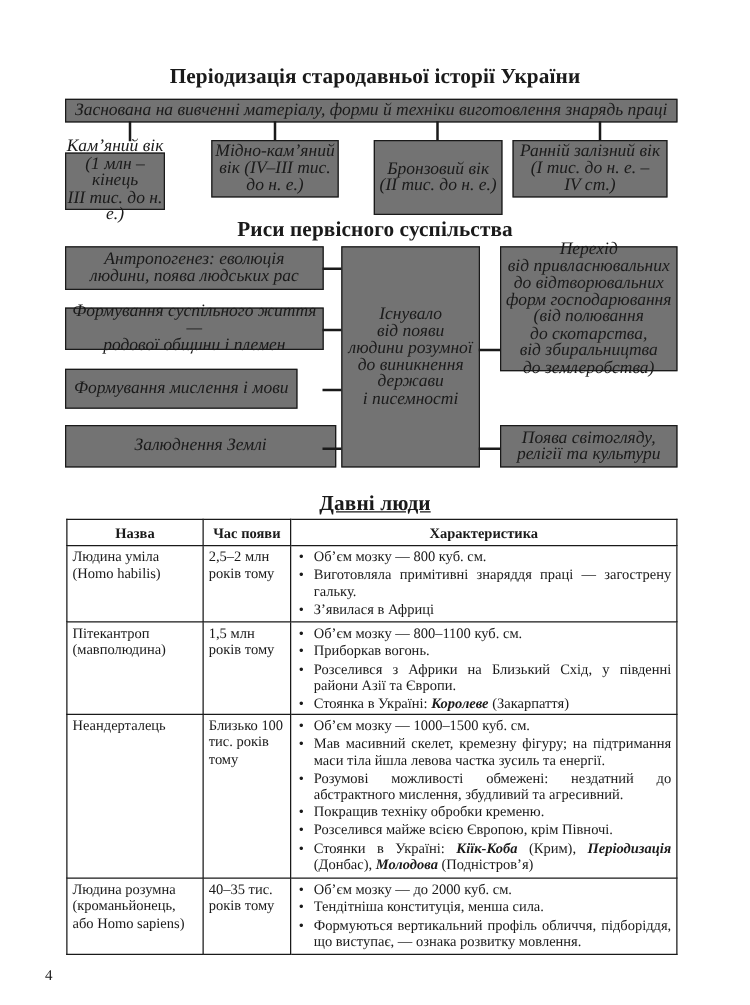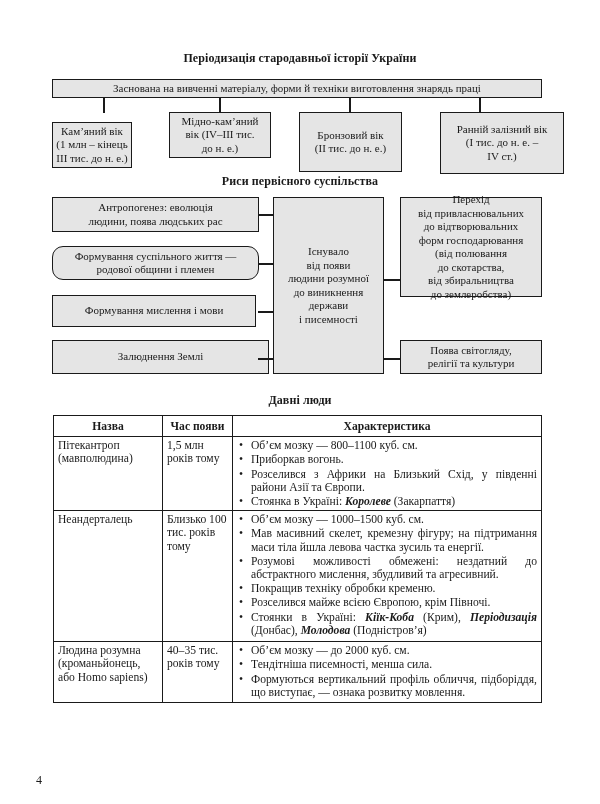--- a/index.html
+++ b/index.html
@@ -3,27 +3,28 @@
   <meta charset="utf-8">
   <style>
     html, body { margin: 0; padding: 0; background: #ffffff; }
     body {
       width: 600px; height: 804px; position: relative; overflow: hidden;
       font-family: "Liberation Serif", "DejaVu Serif", serif;
       color: #1a1a1a;
     }
     .title {
       position: absolute; left: 0; width: 600px; text-align: center;
-      font-weight: bold; font-size: 12px; letter-spacing: 0.1px;
+      font-weight: bold; font-size: 17px; letter-spacing: 0.1px;
     }
     .box {
       position: absolute; border: 1.6px solid #1a1a1a; box-sizing: border-box;
       display: flex; align-items: center; justify-content: center; text-align: center;
-      font-size: 11px; line-height: 13.5px; background: #e5e5e5;
+      font-size: 14px; line-height: 13.5px; background: #737373;
       white-space: pre-line;
+      font-style: italic;
     }
     .vline { position: absolute; width: 1.6px; background: #1a1a1a; }
     .hline { position: absolute; height: 1.6px; background: #1a1a1a; }
 
     table.data {
       position: absolute; left: 53px; top: 415px; width: 489px;
       border-collapse: collapse; font-size: 11.6px; line-height: 13.2px;
       table-layout: fixed;
     }
     table.data th, table.data td {
@@ -54,31 +55,31 @@
 <div class="vline" style="left:479px; top:97px; height:16px;"></div>
 
 <div class="box" style="left:52px; top:112px; width:80px; height:46px;margin-top:10px;">Кам’яний вік
 (1 млн – кінець
 III тис. до н. е.)</div>
 <div class="box" style="left:169px; top:112px; width:102px; height:46px;">Мідно-кам’яний
 вік (IV–III тис.
 до н. е.)</div>
 <div class="box" style="left:299px; top:112px; width:103px; height:60px;">Бронзовий вік
 (II тис. до н. е.)</div>
-<div class="box" style="left:440px; top:112px; width:124px; height:62px;">Ранній залізний вік
+<div class="box" style="left:410px; top:112px; width:124px; height:46px;">Ранній залізний вік
 (I тис. до н. е. –
 IV ст.)</div>
 
 <div class="title" style="top:174px;">Риси первісного суспільства</div>
 
 <div class="box" style="left:52px; top:197px; width:207px; height:35px;">Антропогенез: еволюція
 людини, поява людських рас</div>
-<div class="box" style="left:52px; top:246px; width:207px; height:34px;border-radius:11px;">Формування суспільного життя —
+<div class="box" style="left:52px; top:246px; width:207px; height:34px;">Формування суспільного життя —
 родової общини і племен</div>
-<div class="box" style="left:52px; top:295px; width:204px; height:32px;">Формування мислення і мови</div>
+<div class="box" style="left:52px; top:295px; width:186px; height:32px;">Формування мислення і мови</div>
 <div class="box" style="left:52px; top:340px; width:217px; height:34px;">Залюднення Землі</div>
 
 <div class="hline" style="left:258px; top:214px; width:16px;"></div>
 <div class="hline" style="left:258px; top:263px; width:16px;"></div>
 <div class="hline" style="left:258px; top:311px; width:16px;"></div>
 <div class="hline" style="left:258px; top:358px; width:16px;"></div>
 
 <div class="box" style="left:273px; top:197px; width:111px; height:177px;">Існувало
 від появи
 людини розумної
@@ -93,36 +94,47 @@
 від привласнювальних
 до відтворювальних
 форм господарювання
 (від полювання
 до скотарства,
 від збиральництва
 до землеробства)</div>
 <div class="box" style="left:400px; top:340px; width:142px; height:34px;">Поява світогляду,
 релігії та культури</div>
 
-<div class="title" style="top:393px;">Давні люди</div>
+<div class="title" style="top:393px;text-decoration:underline;">Давні люди</div>
 
 <table class="data">
   <colgroup>
     <col style="width:109px">
     <col style="width:70px">
     <col>
   </colgroup>
   <thead>
     <tr>
       <th>Назва</th>
       <th>Час появи</th>
       <th>Характеристика</th>
     </tr>
   </thead>
   <tbody>
+    <tr style="height:61px;">
+      <td>Людина уміла (Homo habilis)</td>
+      <td>2,5–2 млн років тому</td>
+      <td>
+        <ul>
+          <li>Об’єм мозку — 800 куб. см.</li>
+          <li>Виготовляла примітивні знаряддя праці — загострену гальку.</li>
+          <li>З’явилася в Африці</li>
+        </ul>
+      </td>
+    </tr>
     <tr style="height:73px;">
       <td>Пітекантроп (мавполюдина)</td>
       <td>1,5 млн років тому</td>
       <td>
         <ul>
           <li>Об’єм мозку — 800–1100 куб. см.</li>
           <li>Приборкав вогонь.</li>
           <li>Розселився з Африки на Близький Схід, у південні райони Азії та Європи.</li>
           <li><span>Стоянка в Україні: </span><span class="place">Королеве</span><span> (Закарпаття)</span></li>
         </ul>
@@ -141,21 +153,21 @@
           <li><span>Стоянки в Україні: </span><span class="place">Кіїк-Коба</span><span> (Крим), </span><span class="place">Періодизація</span><span> (Донбас), </span><span class="place">Молодова</span><span> (Подністров’я)</span></li>
         </ul>
       </td>
     </tr>
     <tr style="height:61px;">
       <td>Людина розумна (кроманьйонець, або Homo sapiens)</td>
       <td>40–35 тис. років тому</td>
       <td>
         <ul>
           <li>Об’єм мозку — до 2000 куб. см.</li>
-          <li>Тендітніша писемності, менша сила.</li>
+          <li>Тендітніша конституція, менша сила.</li>
           <li>Формуються вертикальний профіль обличчя, підборіддя, що виступає, — ознака розвитку мовлення.</li>
         </ul>
       </td>
     </tr>
   </tbody>
 </table>
 
 <div class="pagenum">4</div>
 
 </body></html>

